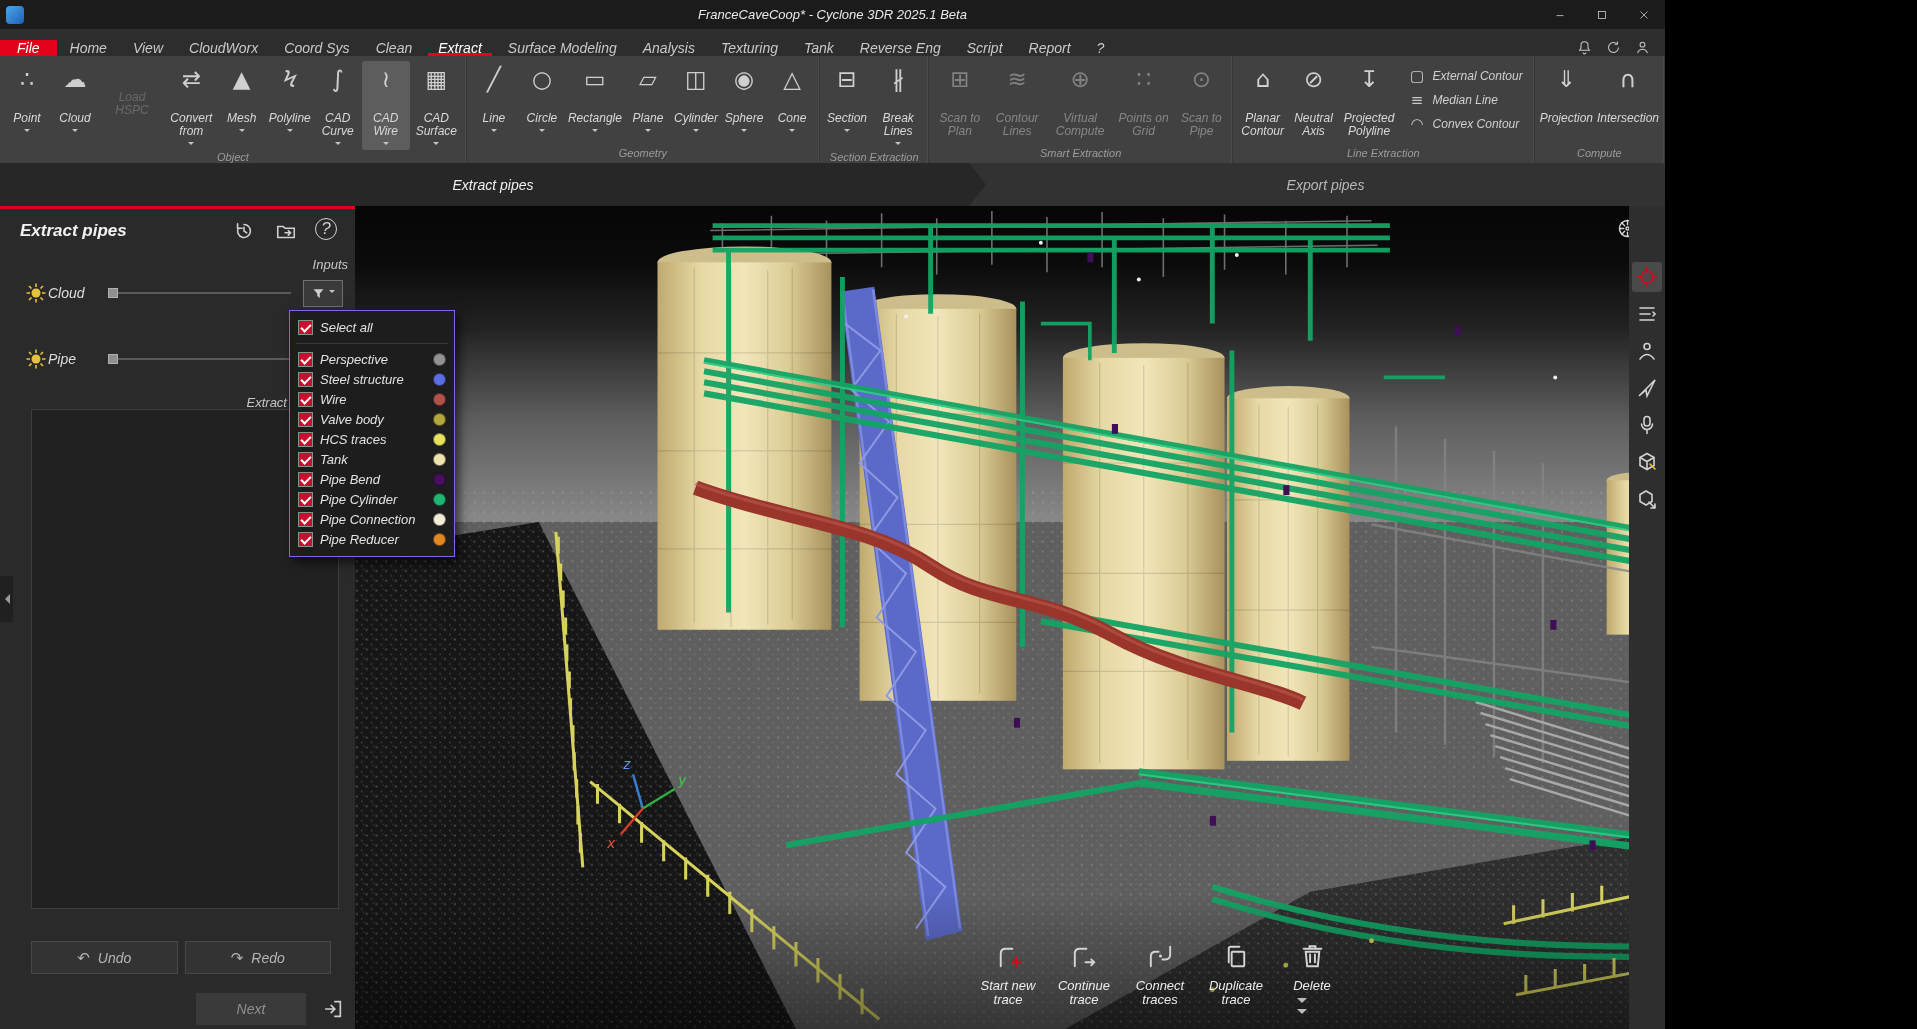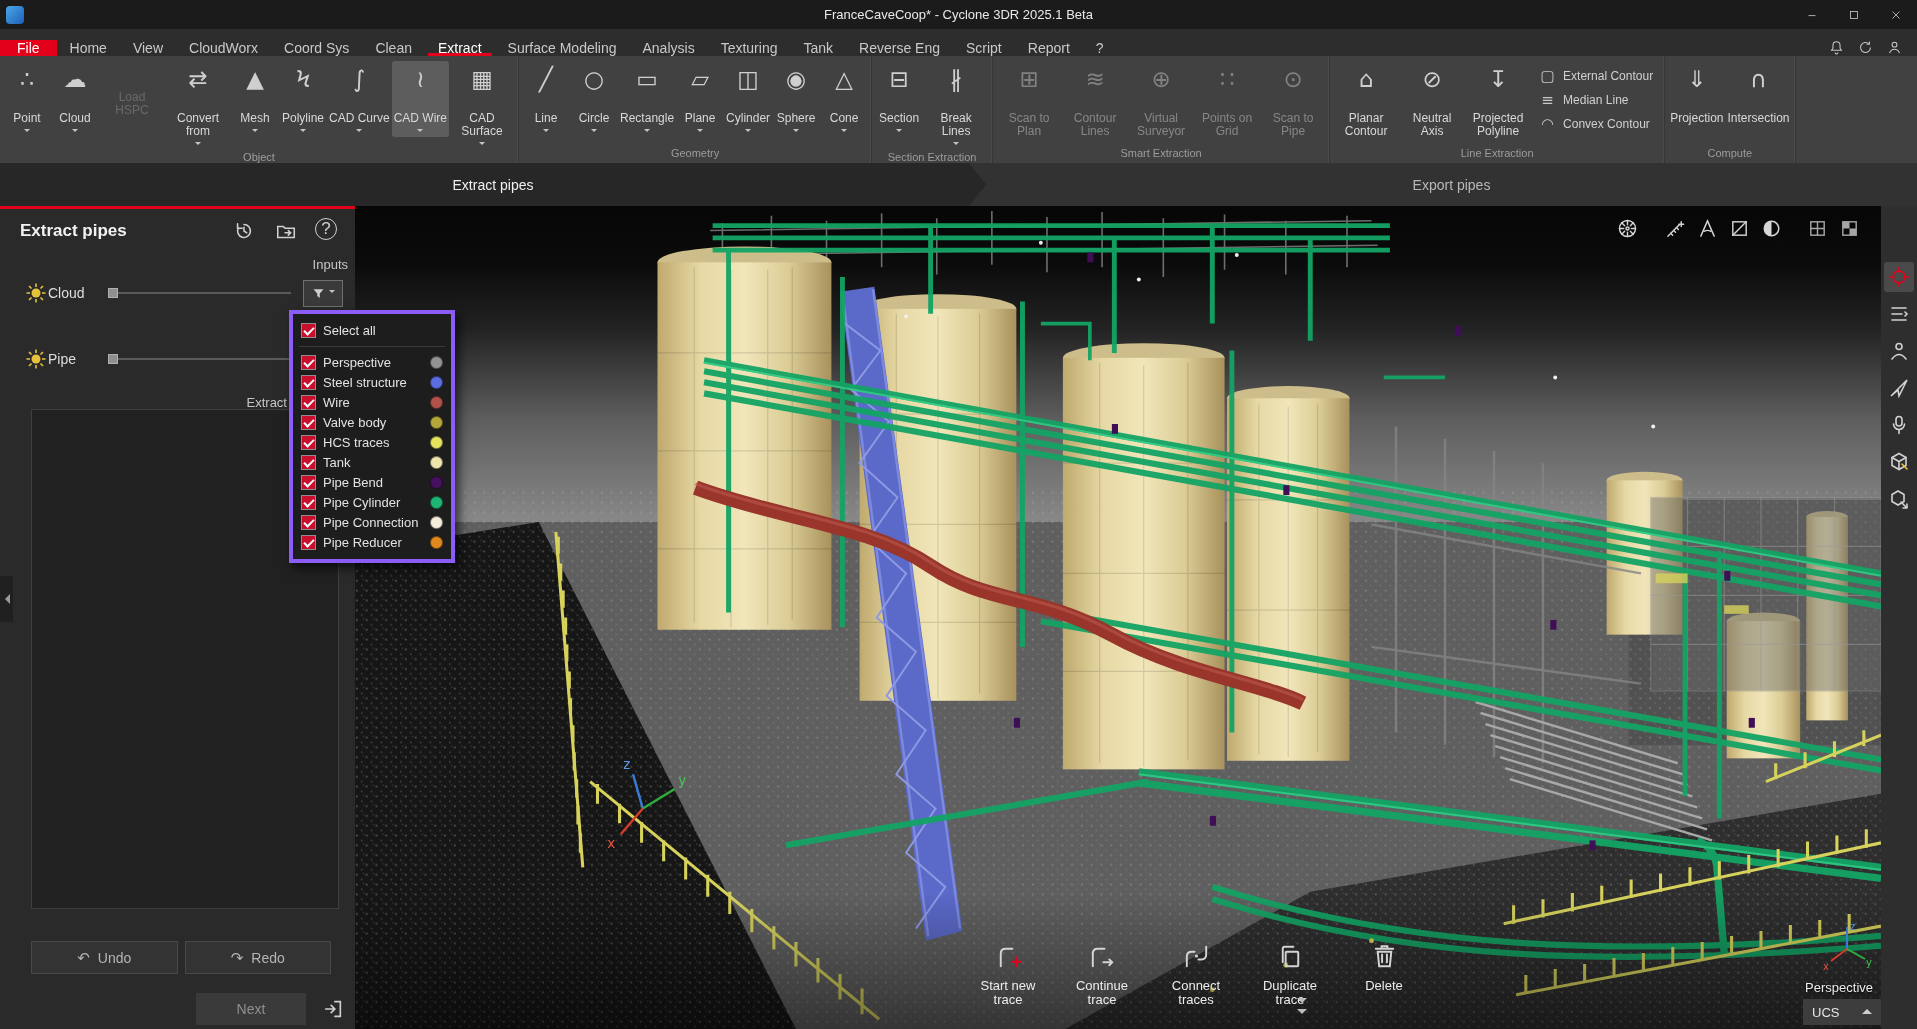--- a/index.html
+++ b/index.html
@@ -1,18 +1,18 @@
 <!DOCTYPE html>
 <html style="--accent-red: #e2001a; --check-red: #c8102e;"><head>
 <meta charset="utf-8">
 <style>
   html,body{margin:0;padding:0;background:#000;}
   *{box-sizing:border-box;user-select:none;}
-  .app{position:relative;width:1917px;height:1029px;overflow:hidden;background:#737373;
-       font-family:"Liberation Sans",sans-serif;color:#ddd;}
+  .app{position:relative;width:1665px;height:1029px;overflow:hidden;background:#737373;
+       font-family:"Liberation Sans",sans-serif;color:#ddd;font-style:italic;}
 
   
   .titlebar{position:absolute;left:0;top:0;width:100%;height:29px;background:#1b1b1b;display:flex;align-items:center;}
   .app-icon{width:18px;height:18px;margin-left:6px;border-radius:4px;background:linear-gradient(135deg,#4aa8e8,#1e5fb8);flex:none;}
   .tb-title{position:absolute;left:0;right:0;text-align:center;font-size:13px;color:#e9e9e9;pointer-events:none;}
   .win-controls{margin-left:auto;display:flex;z-index:2;}
   .win-btn{width:42px;height:29px;display:flex;align-items:center;justify-content:center;}
   .win-btn svg{width:14px;height:14px;stroke:#c9c9c9;stroke-width:1.4;fill:none;}
 
   
@@ -71,41 +71,41 @@
   .list-area{position:absolute;left:31px;top:200px;width:308px;height:500px;background:#212121;border:1px solid #3e3e3e;}
   .panel-btnrow1{position:absolute;top:732px;left:31px;right:24px;display:flex;gap:7px;}
   .pbtn{flex:1;height:33px;background:#333;border:1px solid #484848;color:#b4b4b4;font-size:14px;display:flex;align-items:center;justify-content:center;gap:8px;}
   .pbtn .aglyph{font-family:"DejaVu Sans",sans-serif;font-size:15px;color:#b4b4b4;}
   .panel-btnrow2{position:absolute;top:784px;left:196px;display:flex;gap:9px;align-items:center;}
   .next-btn{width:110px;height:32px;background:#3a3a3a;color:#8f8f8f;font-size:14px;display:flex;align-items:center;justify-content:center;}
   .apply-btn{width:36px;height:32px;display:flex;align-items:center;justify-content:center;}
   .apply-btn svg{width:22px;height:22px;stroke:#cfcfcf;stroke-width:1.8;fill:none;stroke-linecap:round;}
 
   
-  .dropdown{position:absolute;left:289px;top:310px;width:166px;background:#1d1d1d;border:4px solid #8b5cf6;
+  .dropdown{position:absolute;left:289px;top:310px;width:166px;background:#1d1d1d;border:1px solid #8b5cf6;
     box-shadow:4px 5px 10px rgba(0,0,0,.65);z-index:60;padding:5px 0 7px;}
   .dd-row{display:flex;align-items:center;height:20px;padding:0 8px;gap:7px;}
   .dd-row.first{height:23px;}
   .cb{width:15px;height:15px;background:var(--check-red);border:1px solid #8d8d8d;position:relative;flex:none;}
   .cb::after{content:"";position:absolute;left:2px;top:3px;width:8px;height:4px;border-left:2px solid #fff;border-bottom:2px solid #fff;transform:rotate(-45deg);}
   .dd-label{flex:1;font-size:13px;color:#e2e2e2;white-space:nowrap;}
   .dd-dot{width:13px;height:13px;border-radius:50%;flex:none;border:1px solid rgba(0,0,0,.45);}
   .dd-divider{height:1px;background:#3a3a3a;margin:4px 6px 5px;}
 
   
   .viewport{position:absolute;left:355px;top:206px;width:1526px;height:823px;background:#3a3a3a;overflow:hidden;}
   .scene{position:absolute;inset:0;width:100%;height:100%;}
   .vp-topright{position:absolute;top:8px;right:16px;display:flex;align-items:center;}
   .vp-icon{width:32px;height:28px;display:flex;align-items:center;justify-content:center;}
   .vp-icon svg{width:21px;height:21px;stroke:#d6d6d6;stroke-width:1.5;fill:none;stroke-linecap:round;}
   .vp-icon.compass{margin-right:16px;}
   .vp-icon.dim svg{stroke:#a6a6a6;}
   .vp-gap{width:14px;}
 
-  .trace-bar{position:absolute;left:615px;top:735px;display:flex;gap:18px;}
+  .trace-bar{position:absolute;left:615px;top:735px;display:flex;}
   .trace-btn{width:76px;display:flex;flex-direction:column;align-items:center;gap:3px;color:#ececec;font-size:13px;text-align:center;line-height:1.12;}
   .trace-btn svg{width:31px;height:31px;}
   .trace-more{position:absolute;left:942px;top:792px;display:flex;flex-direction:column;gap:1px;align-items:center;}
   .chev-dn{width:0;height:0;border:5px solid transparent;border-top-color:#bdbdbd;}
 
   .gizmo{position:absolute;right:4px;bottom:56px;width:58px;height:58px;}
   .persp{position:absolute;right:8px;bottom:34px;font-size:13px;color:#ececec;text-shadow:0 1px 2px #000;}
   .ucs{position:absolute;right:0;bottom:4px;width:78px;height:26px;background:#3d3d3d;display:flex;align-items:center;padding:0 9px;font-size:13px;color:#e4e4e4;}
   .caret-up{margin-left:auto;width:0;height:0;border:5px solid transparent;border-bottom-color:#cfcfcf;position:relative;top:-3px;}
 
@@ -290,21 +290,21 @@
           <div class="rbtn disabled">
             <span class="ric">⊞</span>
             <span class="rlabel">Scan to Plan</span>
           </div>
           <div class="rbtn disabled">
             <span class="ric">≋</span>
             <span class="rlabel">Contour Lines</span>
           </div>
           <div class="rbtn disabled">
             <span class="ric">⊕</span>
-            <span class="rlabel">Virtual Surveyor</span>
+            <span class="rlabel">Virtual Compute</span>
           </div>
           <div class="rbtn disabled">
             <span class="ric">∷</span>
             <span class="rlabel">Points on Grid</span>
           </div>
           <div class="rbtn disabled">
             <span class="ric">⊙</span>
             <span class="rlabel">Scan to Pipe</span>
           </div>
         </div>

